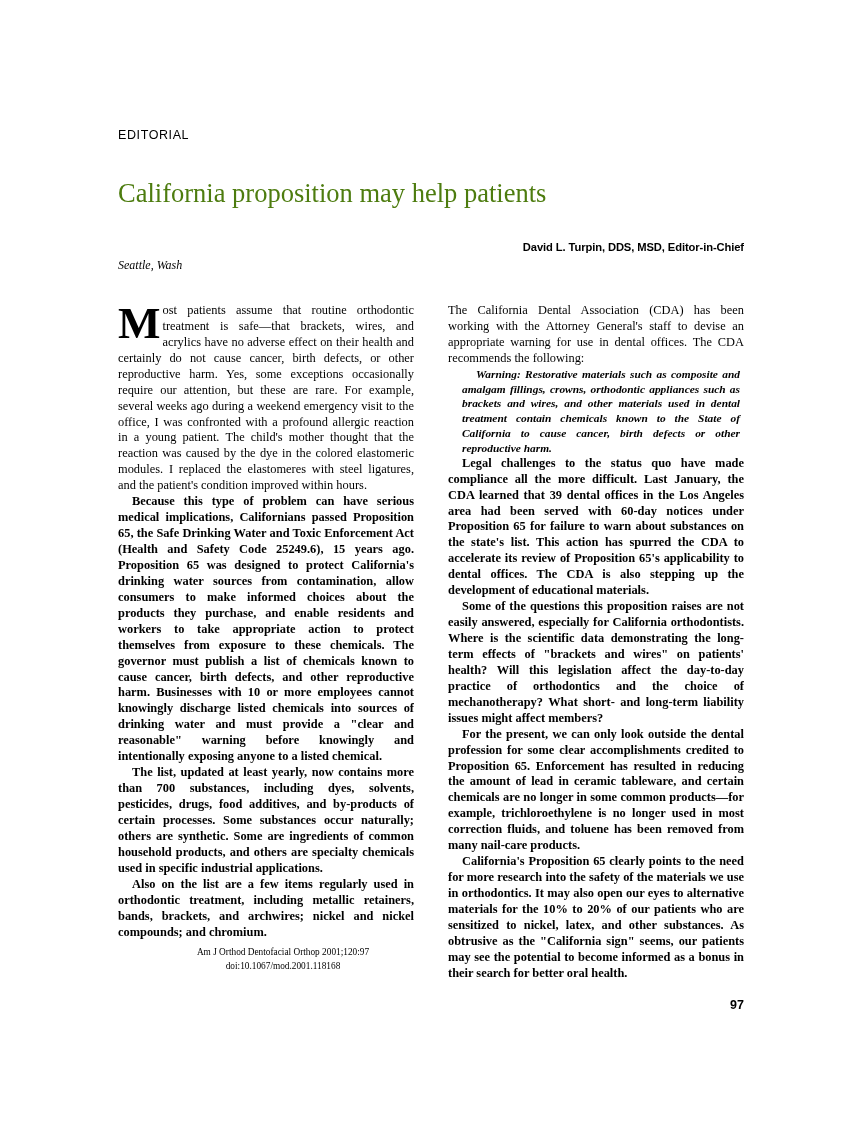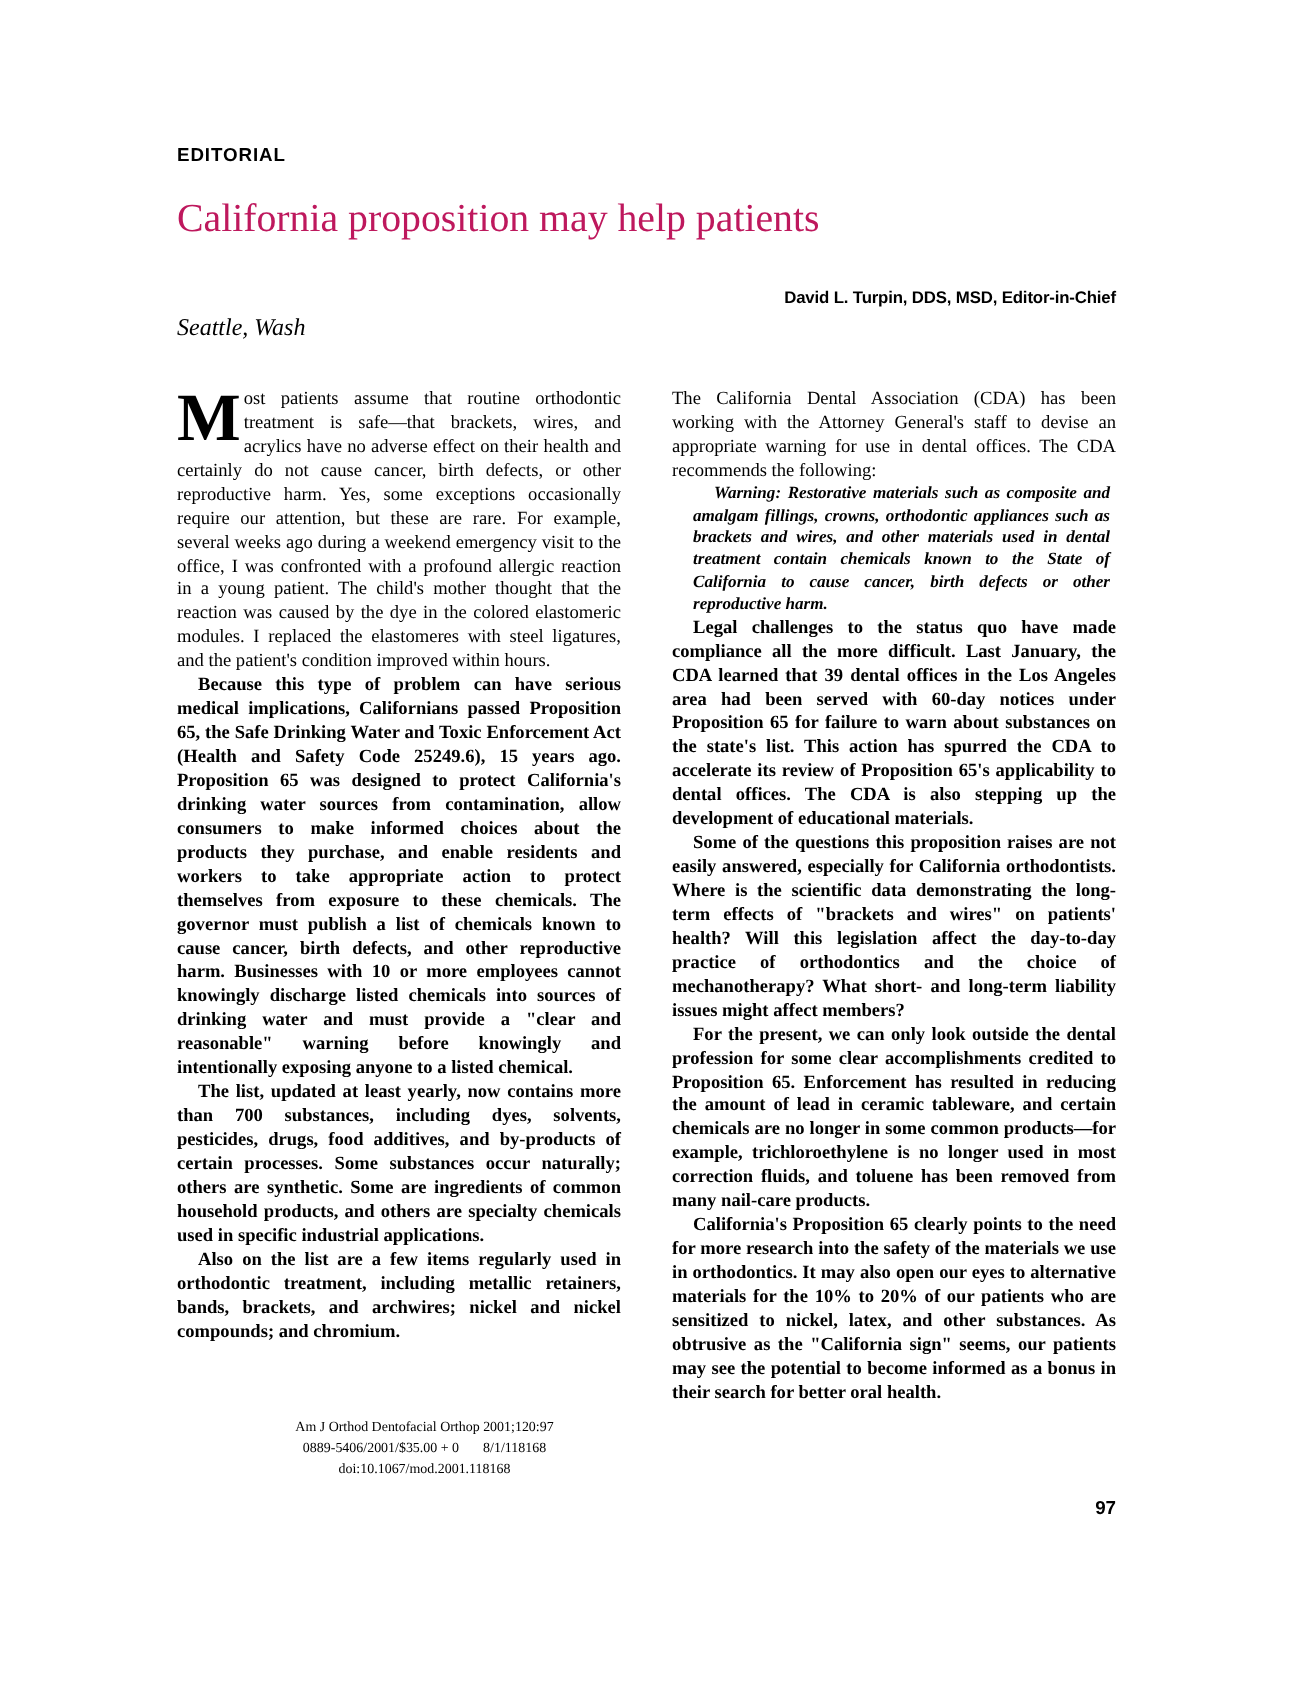--- a/index.html
+++ b/index.html
@@ -22,43 +22,44 @@
     position: absolute;
     left: 118px;
     top: 96px;
     width: 626px;
   }
   .kicker {
     font-family: "Liberation Sans", sans-serif;
     font-size: 12.5px;
     letter-spacing: 0.6px;
     color: #000;
-    font-weight: bold;
+    font-weight: normal;
+    margin-top: 32px;
   }
   .title {
     font-family: "Liberation Serif", serif;
     font-size: 26.5px;
     line-height: 1.32;
-    color: #be185d;
-    margin-top: 18px;
+    color: #4d7c0f;
+    margin-top: 34px;
     font-weight: normal;
   }
   .title .line2 { display: block; }
   .byline {
     font-family: "Liberation Sans", sans-serif;
     font-size: 11.2px;
     font-weight: bold;
     margin-top: 30px;
     letter-spacing: -0.1px;
     text-align: right;
   }
   .affil {
     font-family: "Liberation Serif", serif;
     font-style: italic;
-    font-size: 16px;
+    font-size: 12px;
     margin-top: 5px;
   }
   .columns {
     margin-top: 30px;
     display: flex;
     gap: 34px;
   }
   .col {
     width: 296px;
     font-size: 12.4px;
@@ -148,18 +149,17 @@
         <p>Some of the questions this proposition raises are not easily answered, especially for California orthodontists. Where is the scientific data demonstrating the long-term effects of "brackets and wires" on patients' health? Will this legislation affect the day-to-day practice of orthodontics and the choice of mechanotherapy? What short- and long-term liability issues might affect members?</p>
         <p>For the present, we can only look outside the dental profession for some clear accomplishments credited to Proposition 65. Enforcement has resulted in reducing the amount of lead in ceramic tableware, and certain chemicals are no longer in some common products—for example, trichloroethylene is no longer used in most correction fluids, and toluene has been removed from many nail-care products.</p>
         <p>California's Proposition 65 clearly points to the need for more research into the safety of the materials we use in orthodontics. It may also open our eyes to alternative materials for the 10% to 20% of our patients who are sensitized to nickel, latex, and other substances. As obtrusive as the "California sign" seems, our patients may see the potential to become informed as a bonus in their search for better oral health.</p>
       </div>
 
     </div>
   </div>
 
   <div class="footer">
     <div>Am J Orthod Dentofacial Orthop 2001;120:97</div>
-    <div><span>0889-5406/2001/$35.00 + 0</span><span class="sp"></span><span>8/1/118168</span></div>
     <div>doi:10.1067/mod.2001.118168</div>
   </div>
 
   <div class="pageno">97</div>
 </div>
 
 </body></html>

